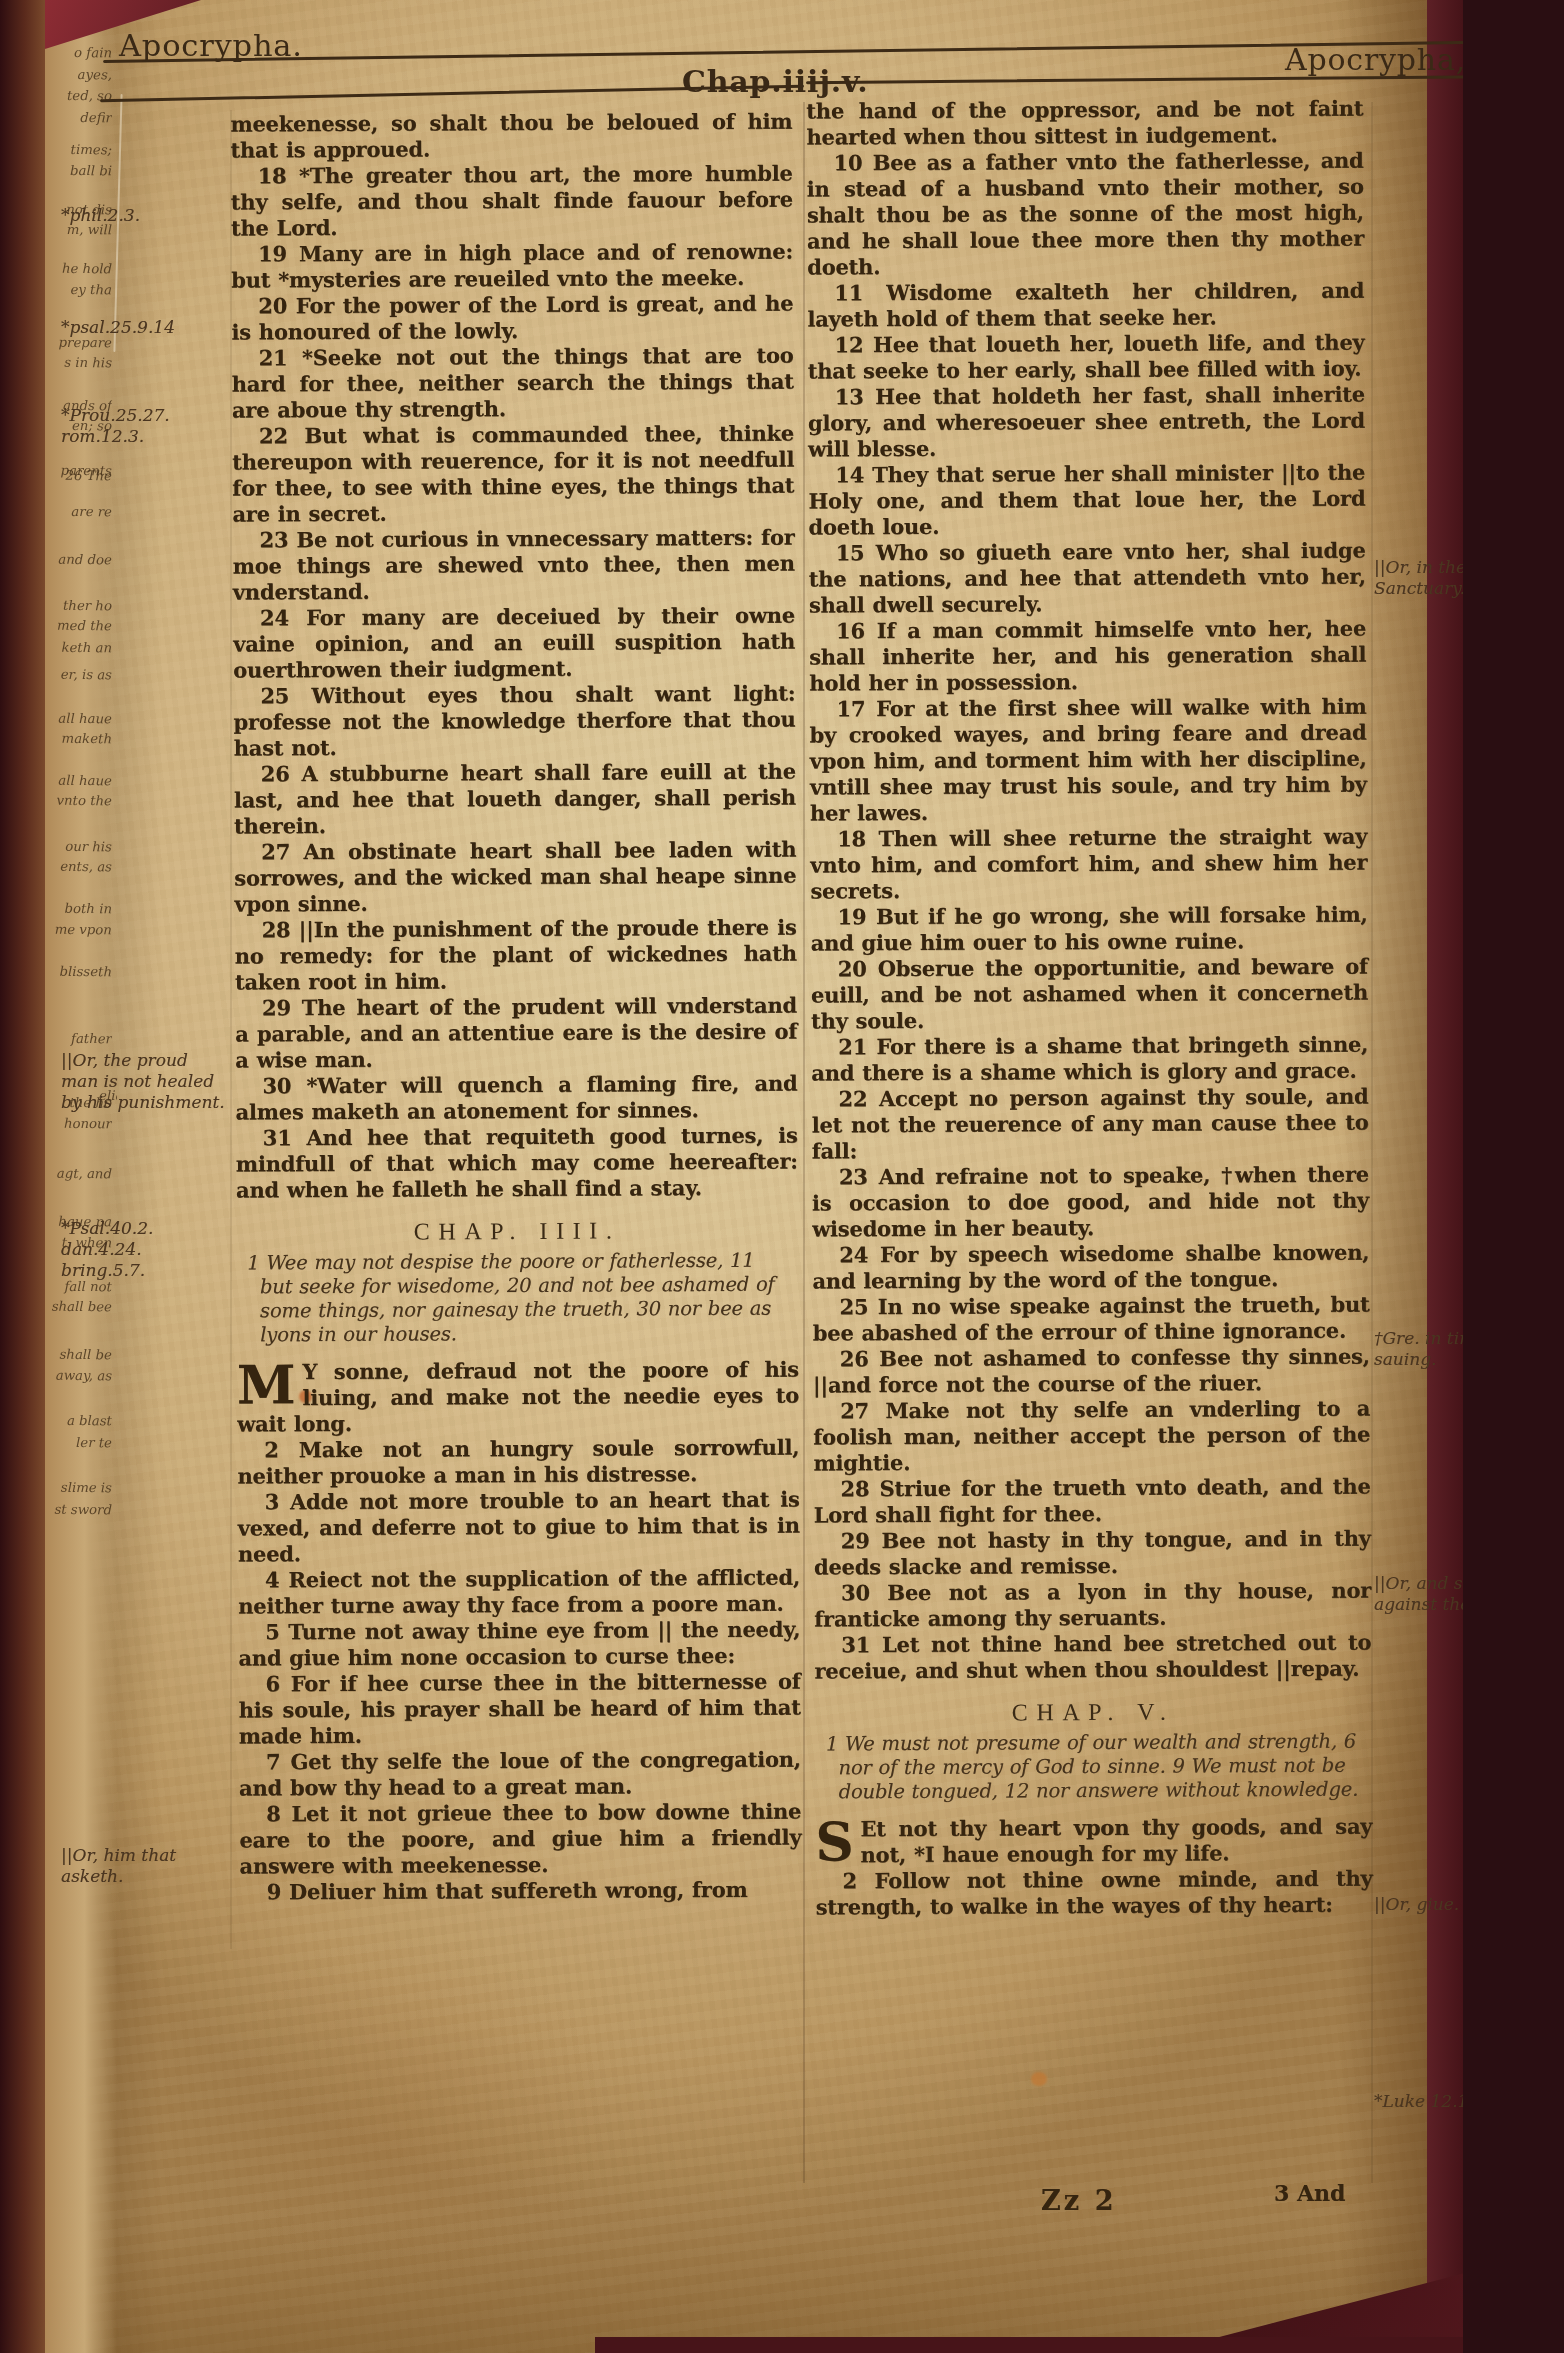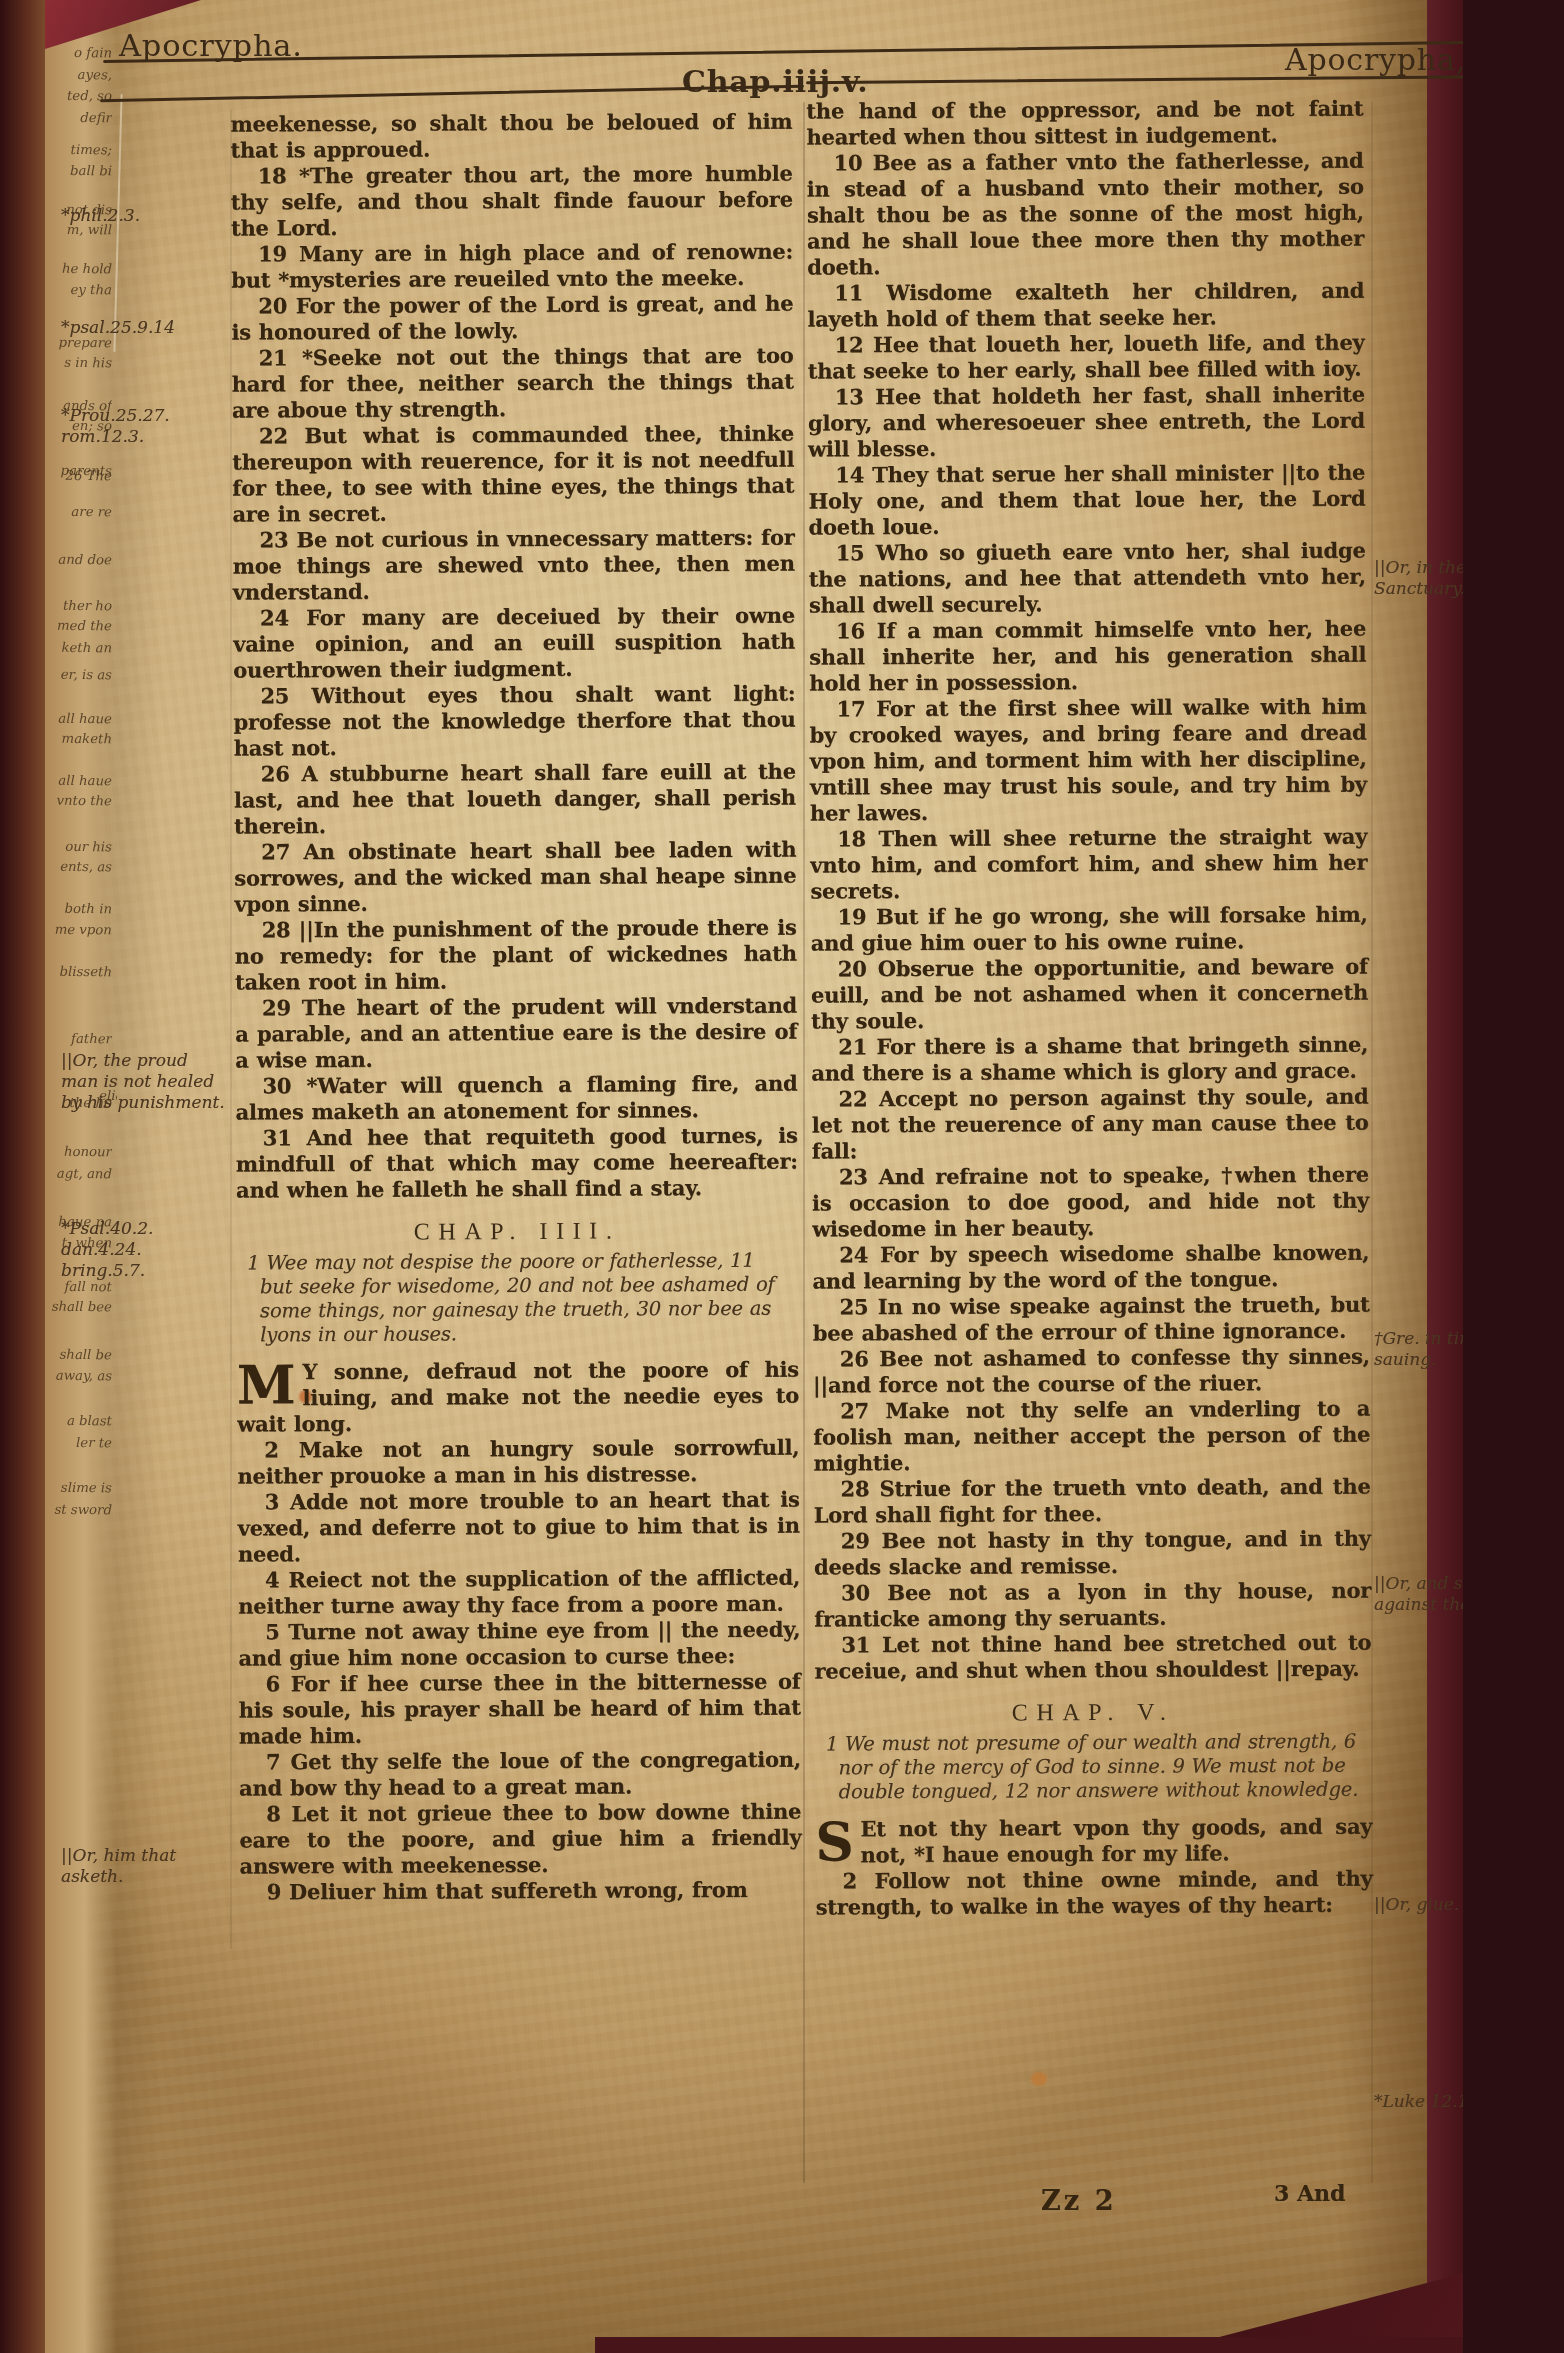--- a/index.html
+++ b/index.html
@@ -142,21 +142,21 @@
       <div class="edge-frag" style="top: 773px;">all haue</div>
       <div class="edge-frag" style="top: 793px;">vnto the</div>
       <div class="edge-frag" style="top: 839px;">our his</div>
       <div class="edge-frag" style="top: 859px;">ents, as</div>
       <div class="edge-frag" style="top: 901px;">both in</div>
       <div class="edge-frag" style="top: 922px;">me vpon</div>
       <div class="edge-frag" style="top: 964px;">blisseth</div>
       <div class="edge-frag" style="top: 1031px;">father</div>
       <div class="edge-frag" style="top: 1088px; padding-left: 45px;">elie vnto</div>
       <div class="edge-frag" style="top: 1095px;">the ho</div>
-      <div class="edge-frag" style="top: 1116px; margin-top: 28px;">honour</div>
+      <div class="edge-frag" style="top: 1116px;">honour</div>
       <div class="edge-frag" style="top: 1166px;">agt, and</div>
       <div class="edge-frag" style="top: 1214px;">haue pa</div>
       <div class="edge-frag" style="top: 1235px;">t, when</div>
       <div class="edge-frag" style="top: 1279px;">fall not</div>
       <div class="edge-frag" style="top: 1299px;">shall bee</div>
       <div class="edge-frag" style="top: 1347px;">shall be</div>
       <div class="edge-frag" style="top: 1368px;">away, as</div>
       <div class="edge-frag" style="top: 1413px;">a blast</div>
       <div class="edge-frag" style="top: 1435px;">ler te</div>
       <div class="edge-frag" style="top: 1480px;">slime is</div>

